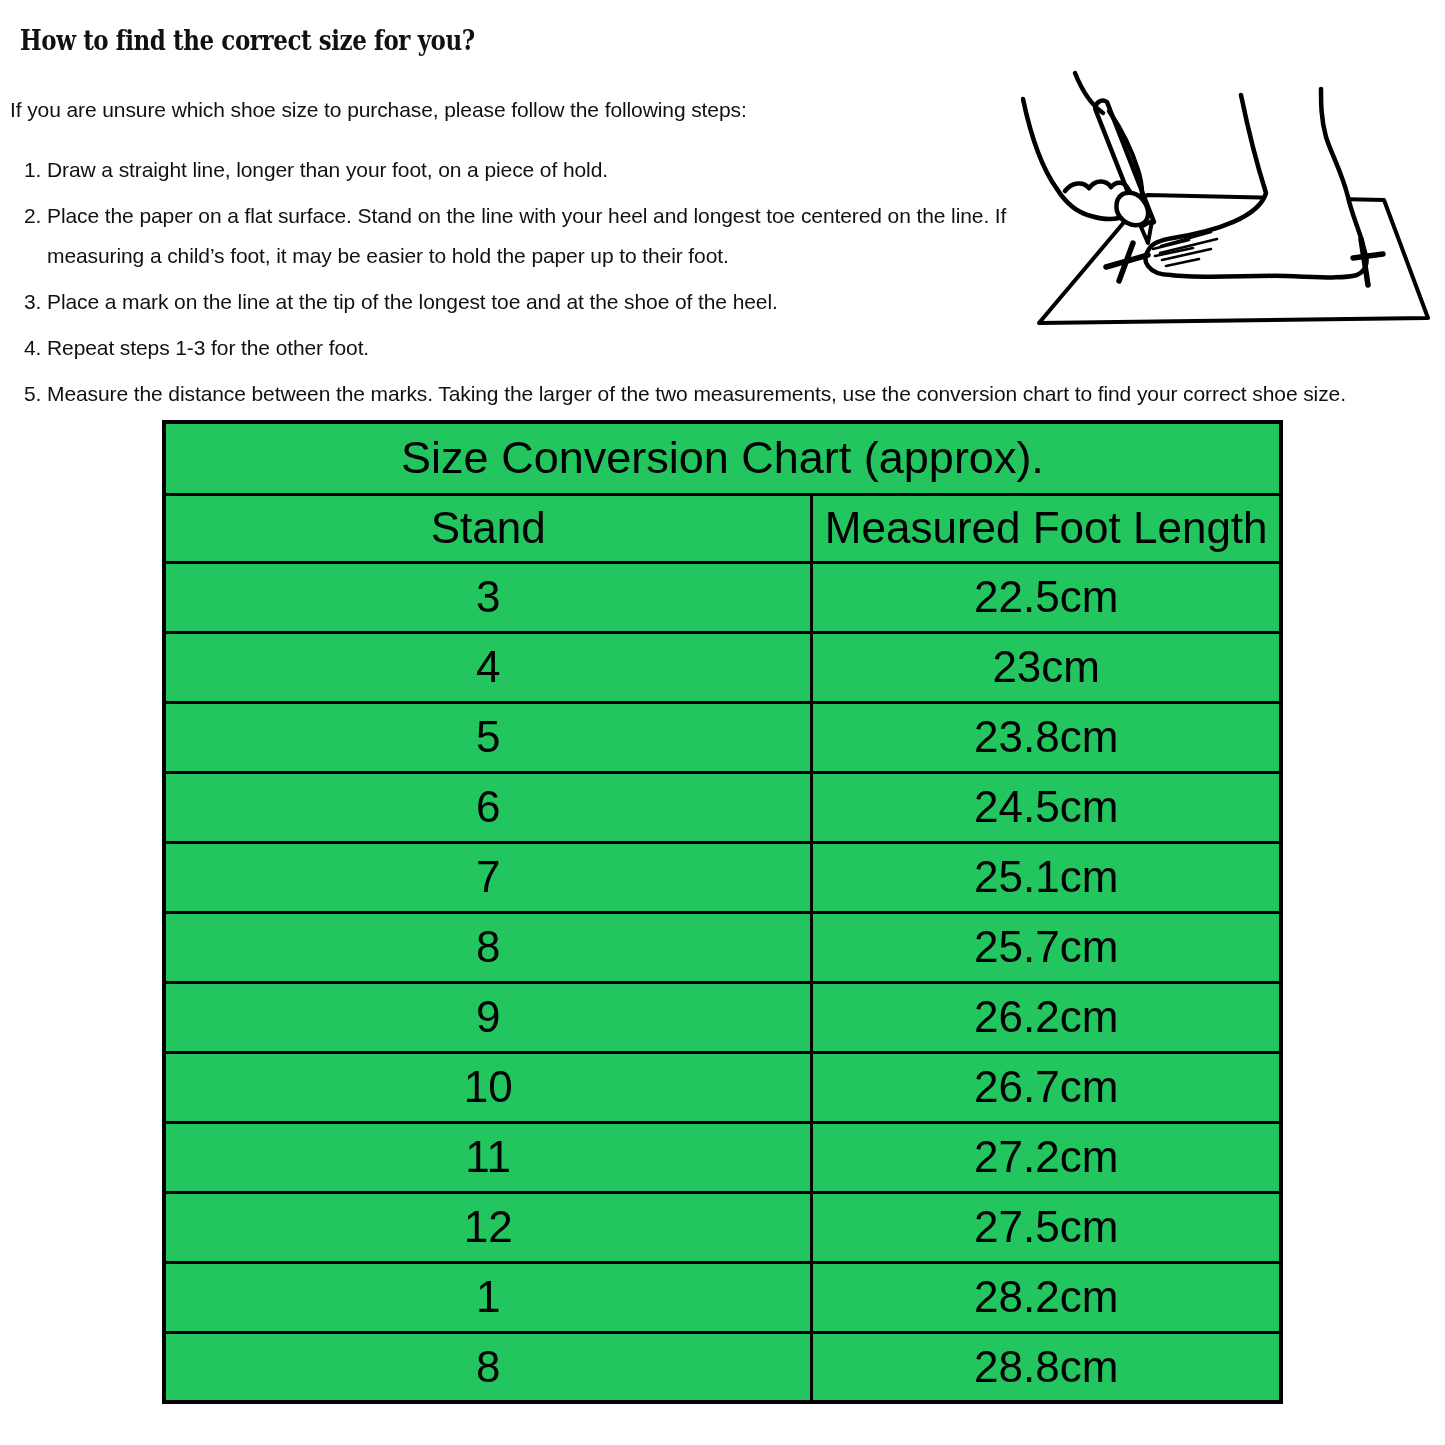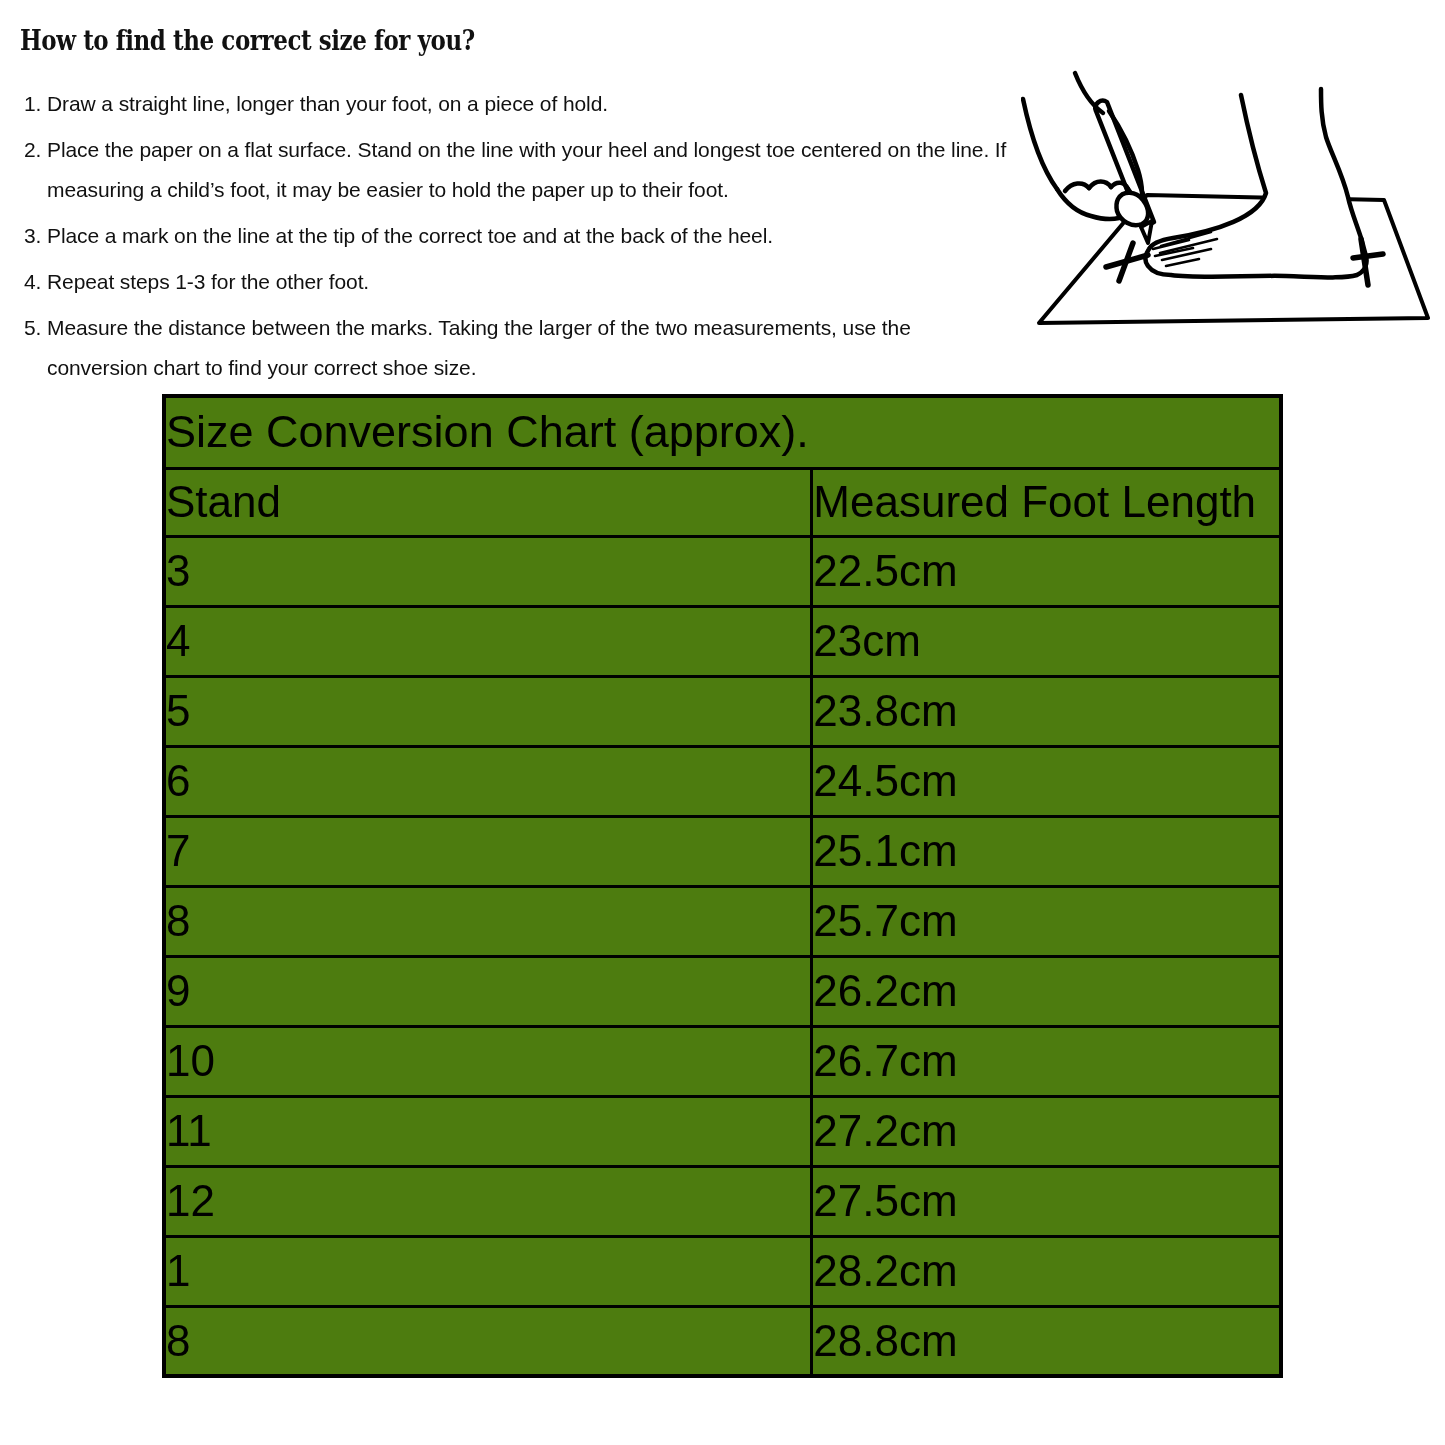--- a/index.html
+++ b/index.html
@@ -62,26 +62,26 @@
     table-layout: fixed;
     width: 1121px;
     margin: 0 0 0 152px;
     border: 4px solid #000;
     color: #000;
   }
   table.size-chart col.c-size   { width: 58%; }
   table.size-chart col.c-length { width: 42%; }
   table.size-chart td, table.size-chart th {
     border: 3px solid #000;
-    text-align: left;
+    text-align: center;
     vertical-align: middle;
     padding: 0;
     font-weight: 400;
     font-family: "Liberation Sans", sans-serif;
-    background: #4d7c0f;
+    background: #22c55e;
   }
   tr.chart-title-row  { height: 72px; }
   tr.chart-title-row th { font-size: 45px; }
   tr.chart-header-row { height: 68px; }
   tr.chart-header-row th { font-size: 44px; }
   tr.chart-data-row   { height: 70px; }
   tr.chart-data-row td { font-size: 44px; }
 </style>
 </head>
 <body>
@@ -132,33 +132,34 @@
 
       <path fill="#fff" d="M 97,130 C 102,121 115,122 122,131 C 129,140 129,151 121,155 C 111,159 99,152 96,142 C 95,137 95,134 97,130 Z"></path>
 
       <g stroke-width="2.6">
         <path d="M 132,180 L 168,171"></path>
         <path d="M 134,187 L 172,179"></path>
       </g>
     </svg>
   </div>
 
+  <p class="intro">If you are unsure which shoe size to purchase, please follow the following steps:</p>
 
   <ol class="steps">
     <li>
       <span class="num">1.</span>
       <span class="text">Draw a straight line, longer than your foot, on a piece of hold.</span>
     </li>
     <li>
       <span class="num">2.</span>
       <span class="text">Place the paper on a flat surface. Stand on the line with your heel and longest toe centered on the line. If measuring a child’s foot, it may be easier to hold the paper up to their foot.</span>
     </li>
     <li>
       <span class="num">3.</span>
-      <span class="text">Place a mark on the line at the tip of the correct toe and at the back of the heel.</span>
+      <span class="text">Place a mark on the line at the tip of the longest toe and at the shoe of the heel.</span>
     </li>
     <li>
       <span class="num">4.</span>
       <span class="text">Repeat steps 1-3 for the other foot.</span>
     </li>
     <li>
       <span class="num">5.</span>
       <span class="text">Measure the distance between the marks. Taking the larger of the two measurements, use the conversion chart to find your correct shoe size.</span>
     </li>
   </ol>

